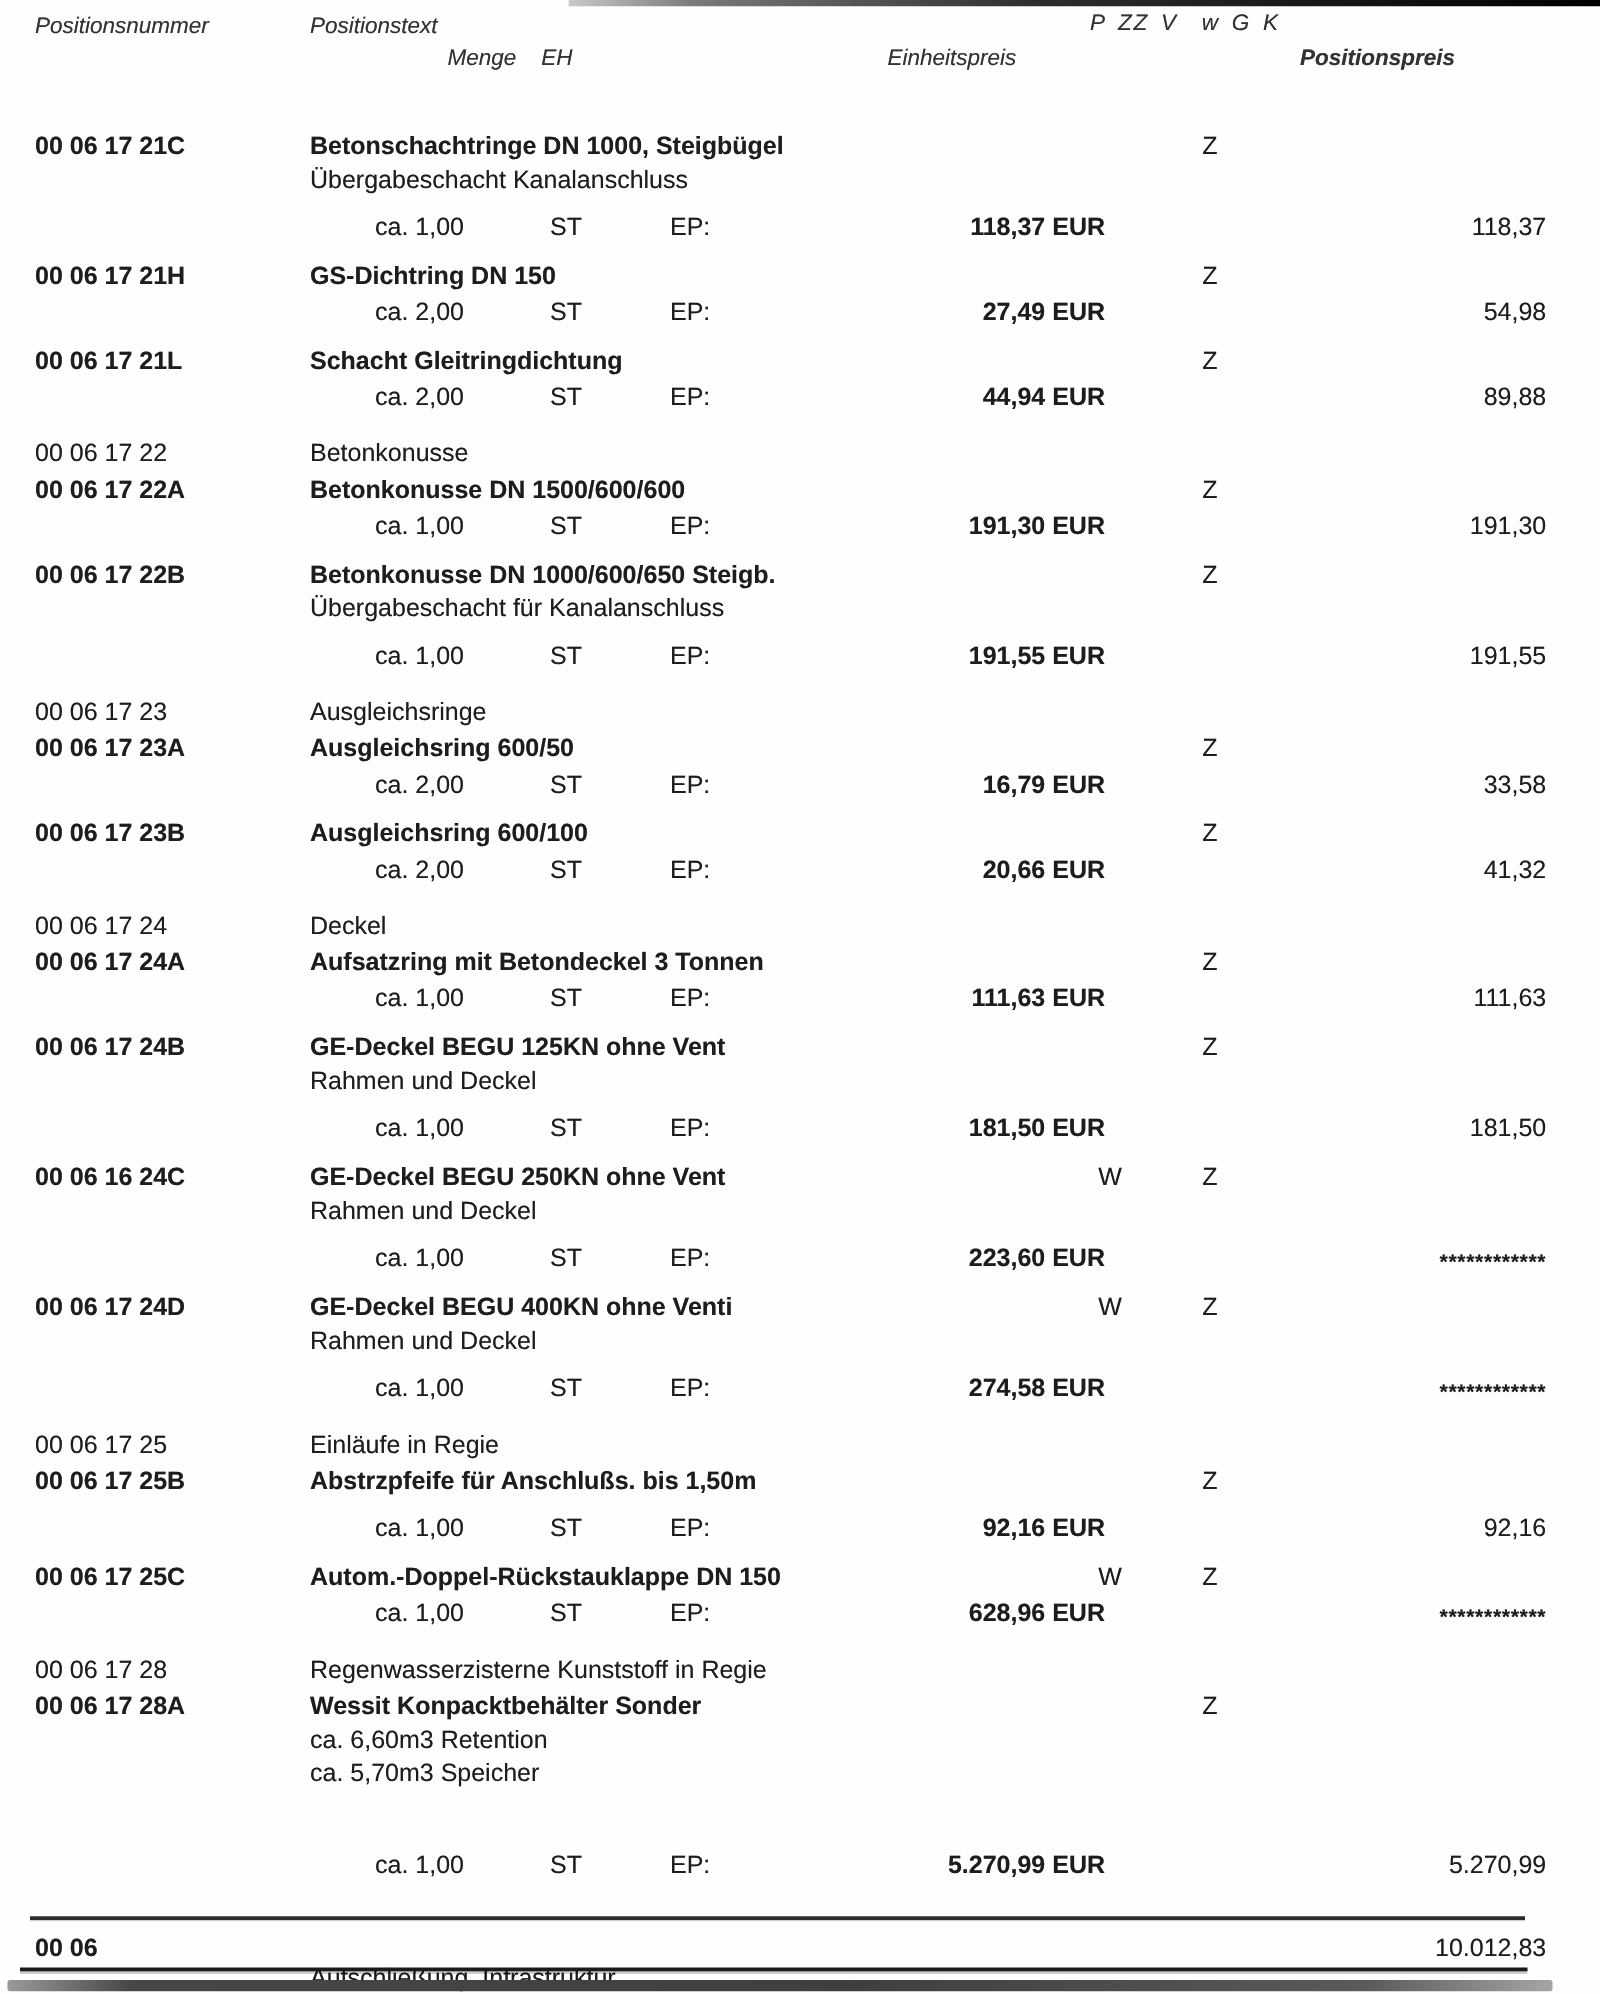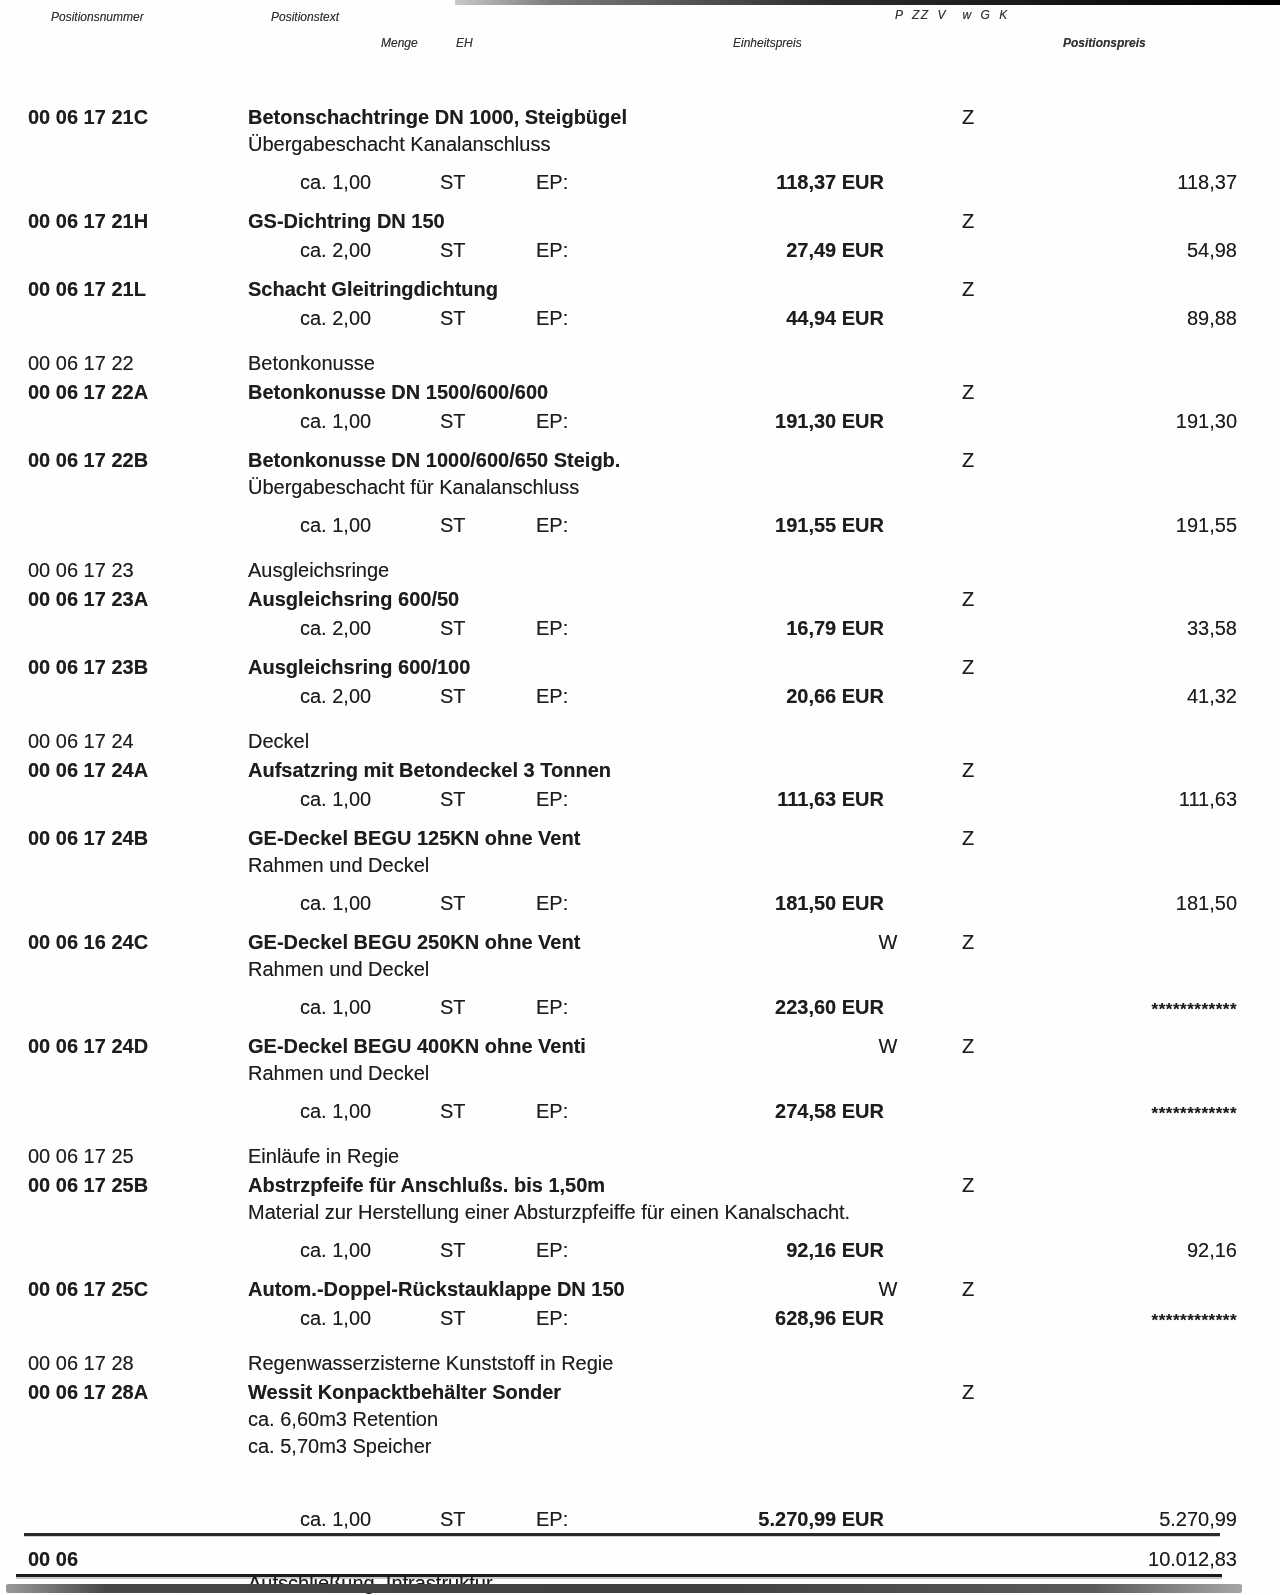--- a/index.html
+++ b/index.html
@@ -23,21 +23,21 @@
   .top-bar{
     position:absolute;left:455px;top:0;width:825px;height:5px;
     background:linear-gradient(90deg,#c9c9c9 0%,#7a7a7a 12%,#2e2e2e 45%,#000 100%);
   }
   .bottom-bar{
     position:absolute;left:6px;top:1584px;width:1236px;height:9px;border-radius:2px;
     background:linear-gradient(90deg,#9a9a9a 0%,#474747 8%,#3f3f3f 55%,#5a5a5a 88%,#a5a5a5 100%);
   }
 
   
-  .hdr span{position:absolute;font-style:italic;font-size:12px;color:var(--ink-soft);white-space:pre;margin-left:23px;}
+  .hdr span{position:absolute;font-style:italic;font-size:18px;color:var(--ink-soft);white-space:pre;}
   .h-posnr{left:28px;top:10px;}
   .h-postext{left:248px;top:10px;}
   .h-flags{left:872px;top:8px;letter-spacing:1.5px;word-spacing:3px;}
   .h-menge{left:358px;top:36px;}
   .h-eh{left:433px;top:36px;}
   .h-ep{left:710px;top:36px;}
   .h-pp{left:1040px;top:36px;width:197px;font-weight:bold;}
 
   
   .rows{position:absolute;left:0;top:0;width:1118px;padding-top:104px;}
@@ -259,21 +259,20 @@
       <div class="row section">
         <div class="num">00 06 17 25</div>
         <div class="body">
           <div class="titleline"><span class="title">Einläufe in Regie</span></div>
         </div>
       </div>
       <div class="row item has-desc">
         <div class="num">00 06 17 25B</div>
         <div class="body">
           <div class="titleline"><span class="title">Abstrzpfeife für Anschlußs. bis 1,50m</span><span class="flag flag-z">Z</span></div>
-          <div class="desc">Material zur Herstellung einer Absturzpfeiffe für einen Kanalschacht.</div>
           <div class="qtyline">
             <span class="qty">ca. 1,00</span>
             <span class="unit">ST</span>
             <span class="ep">EP:</span>
             <span class="uprice">92,16 EUR</span>
             <span class="total">92,16</span>
           </div>
         </div>
       </div>
       <div class="row item">

